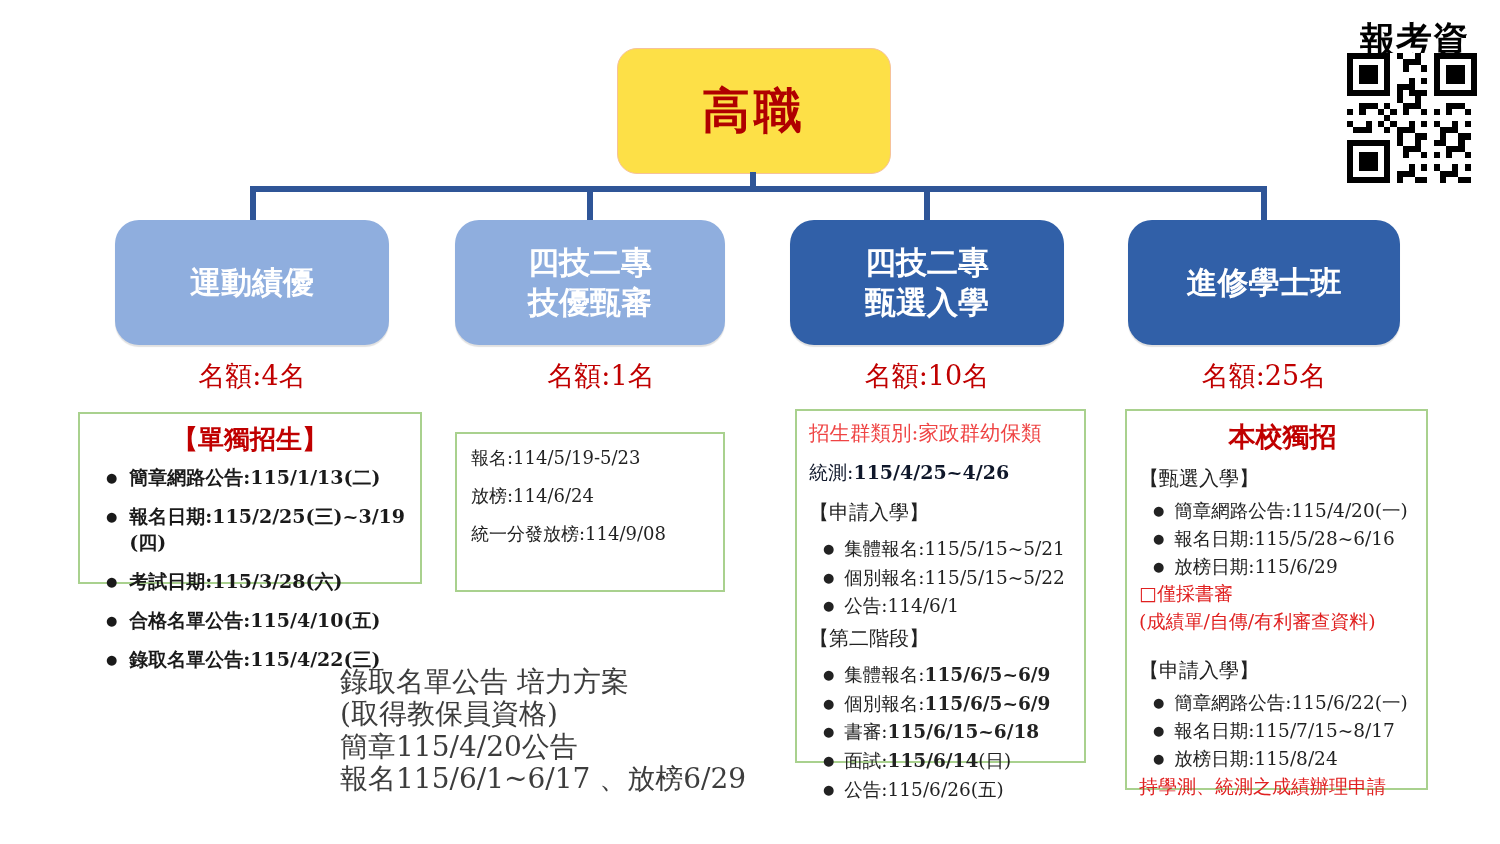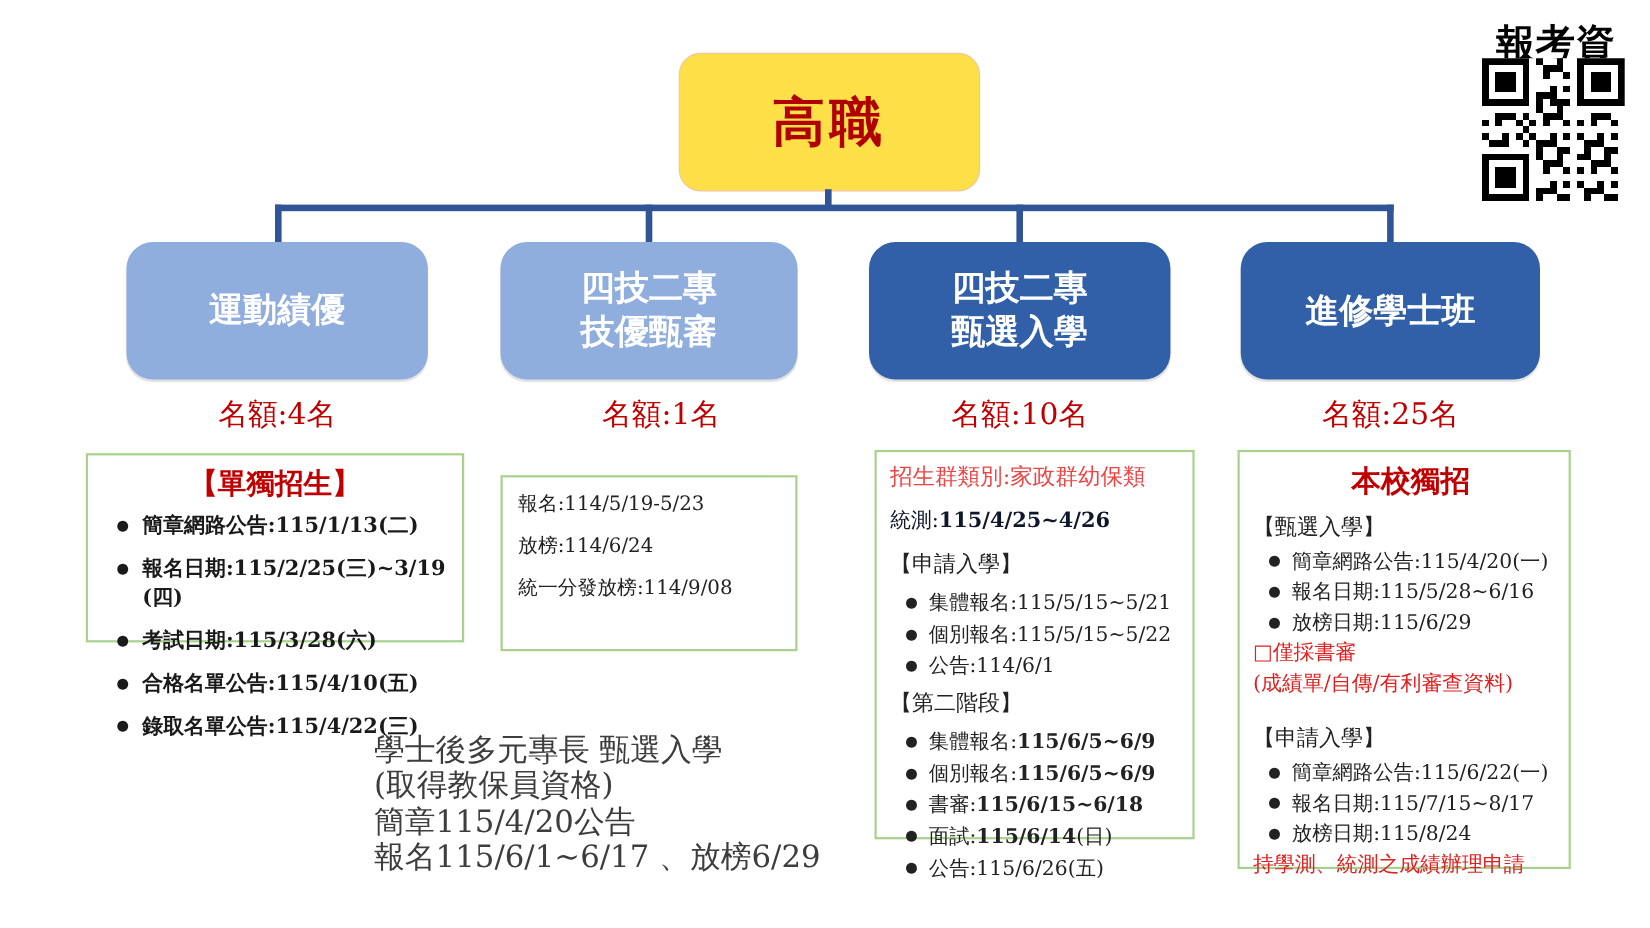--- a/index.html
+++ b/index.html
@@ -226,21 +226,21 @@
         </li>
       <li>
           <span class="blt">●</span>
           <span>放榜日期:115/8/24</span>
         </li>
     </ul>
     <div class="rednote">持學測、統測之成績辦理申請</div>
   </div>
 
   <div class="footnote">
-    <div>學士後多元專長 甄選入學</div>
+    <div>錄取名單公告 培力方案</div>
     <div>(取得教保員資格)</div>
     <div>簡章115/4/20公告</div>
     <div>報名115/6/1~6/17 、放榜6/29</div>
   </div>
 
   <div class="qr-label">報考資訊</div>
   <div class="qr-box">
     <svg id="qr-svg" width="130" height="130" viewBox="0 0 21 21" shape-rendering="crispEdges">
         <rect x="0" y="0" width="21" height="21" fill="#fff"></rect>
         <rect x="8" y="0" width="1" height="1" fill="#000"></rect>

